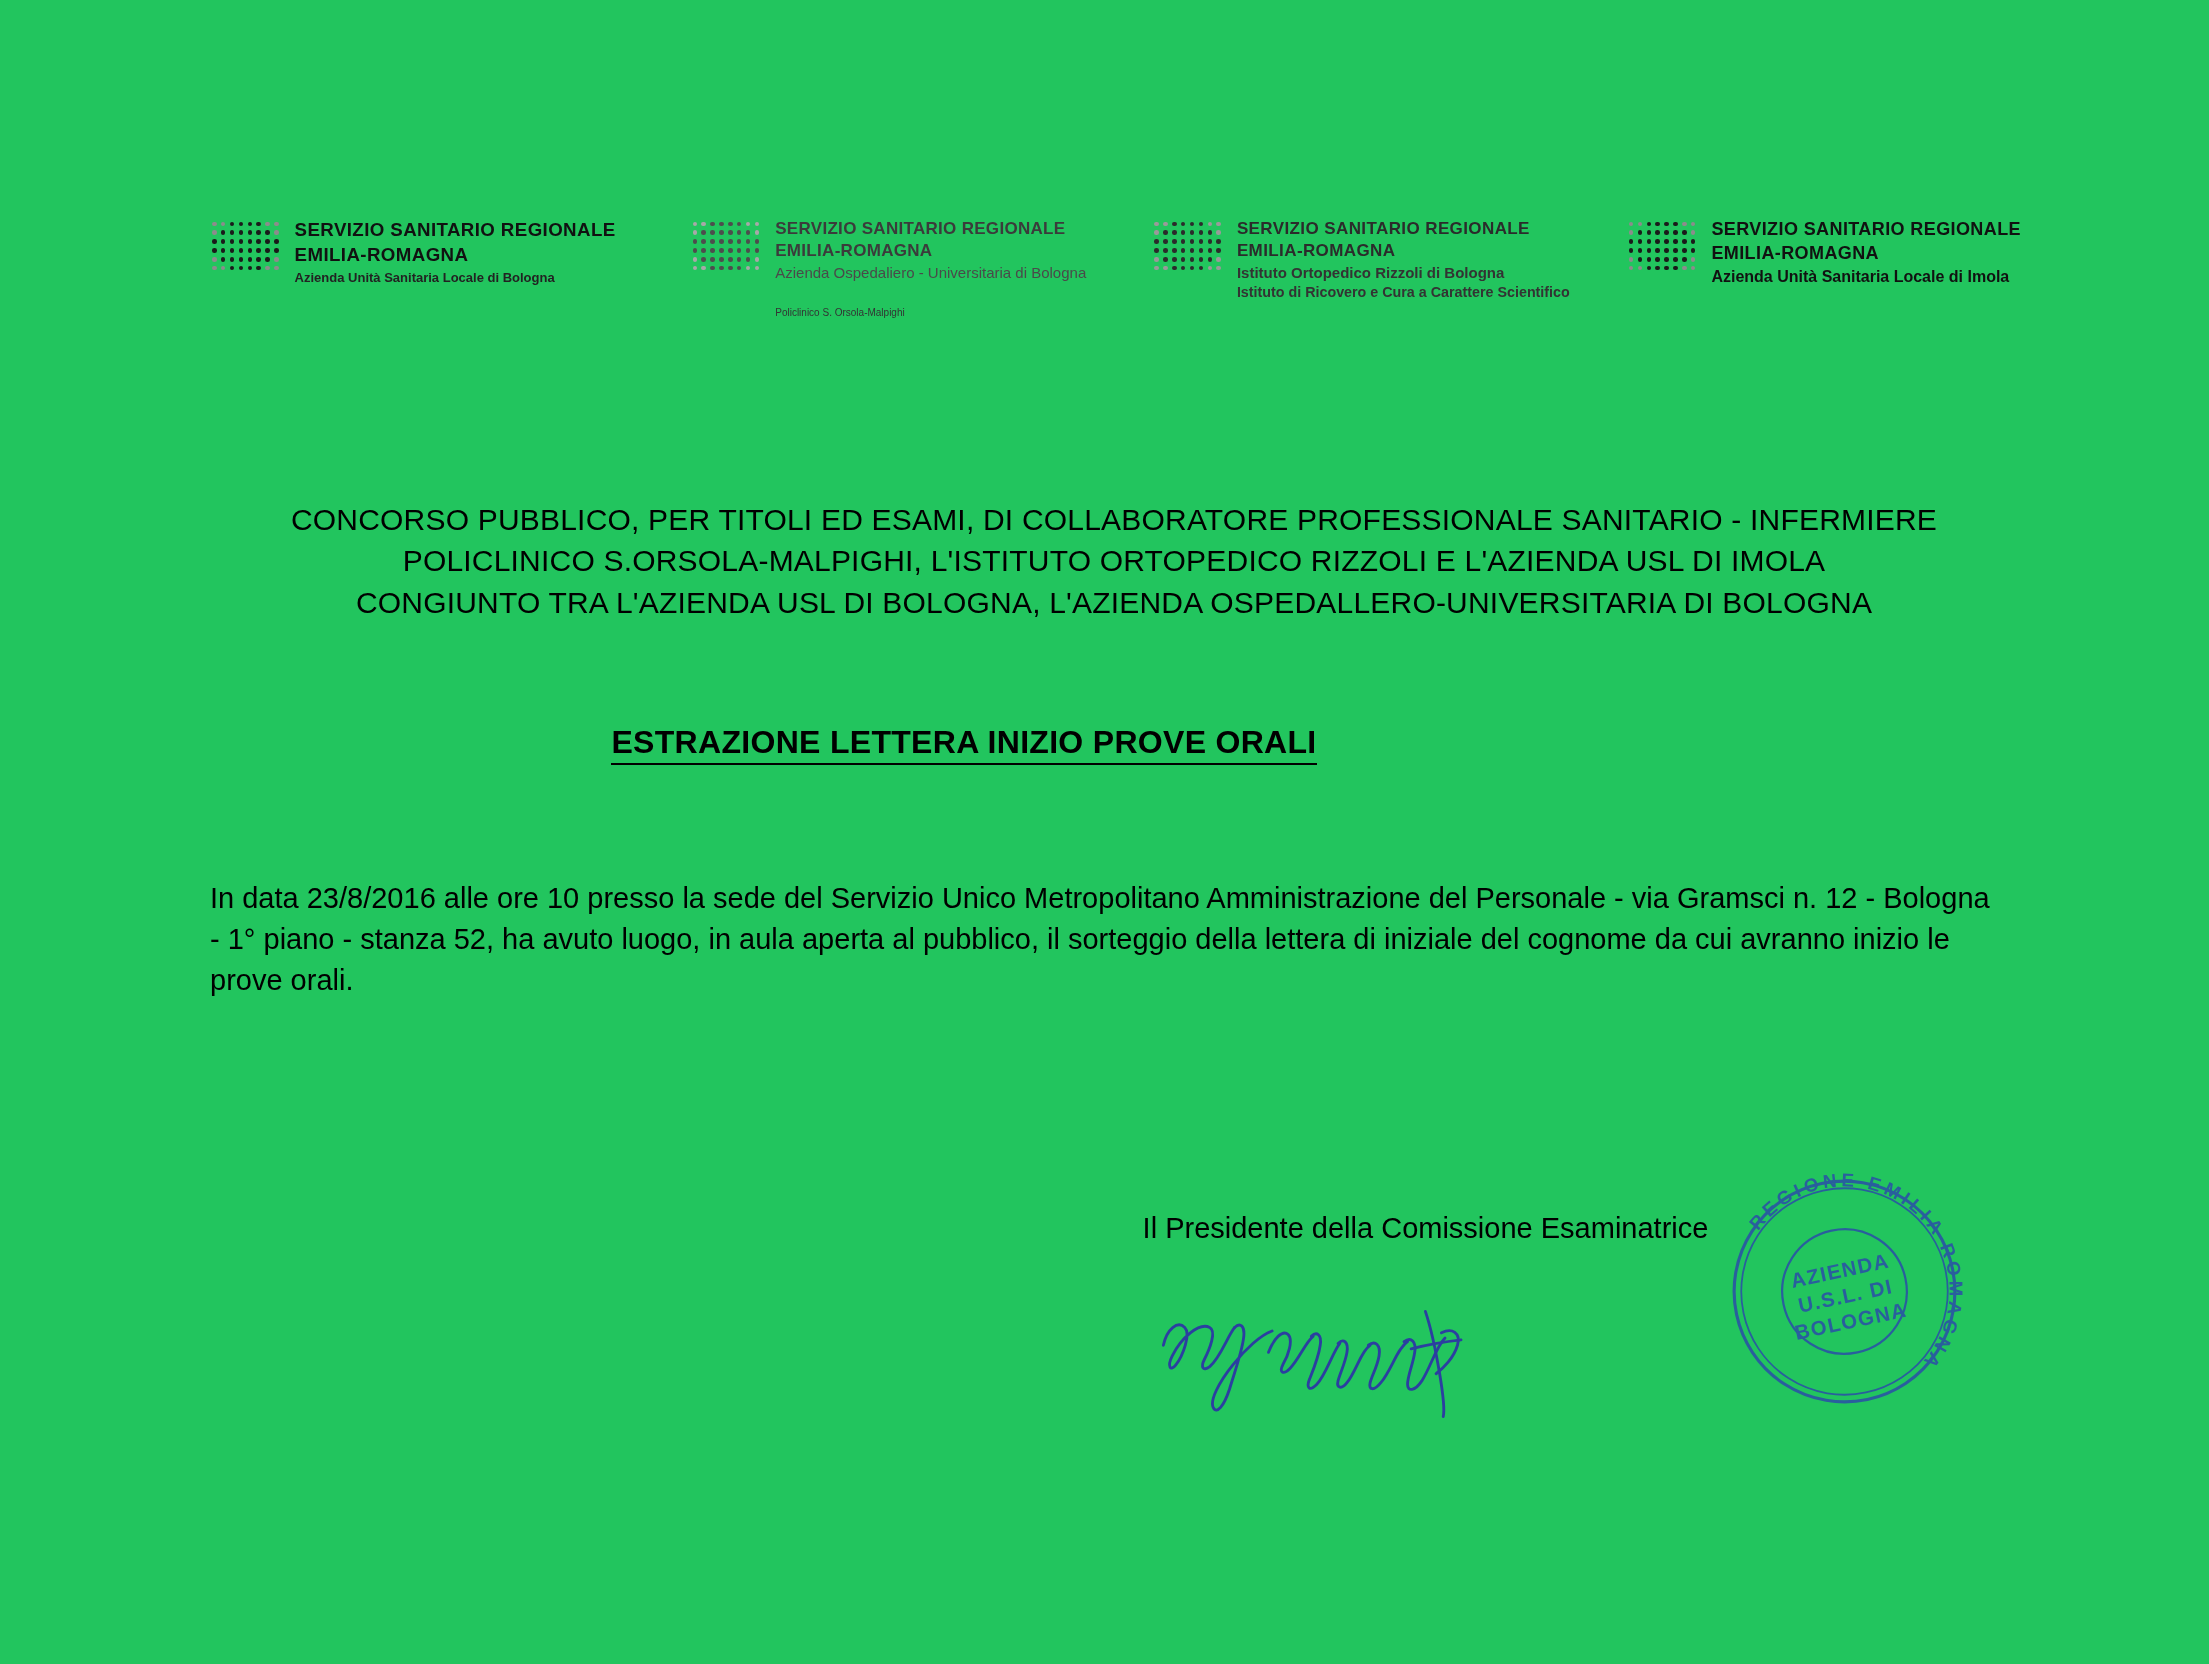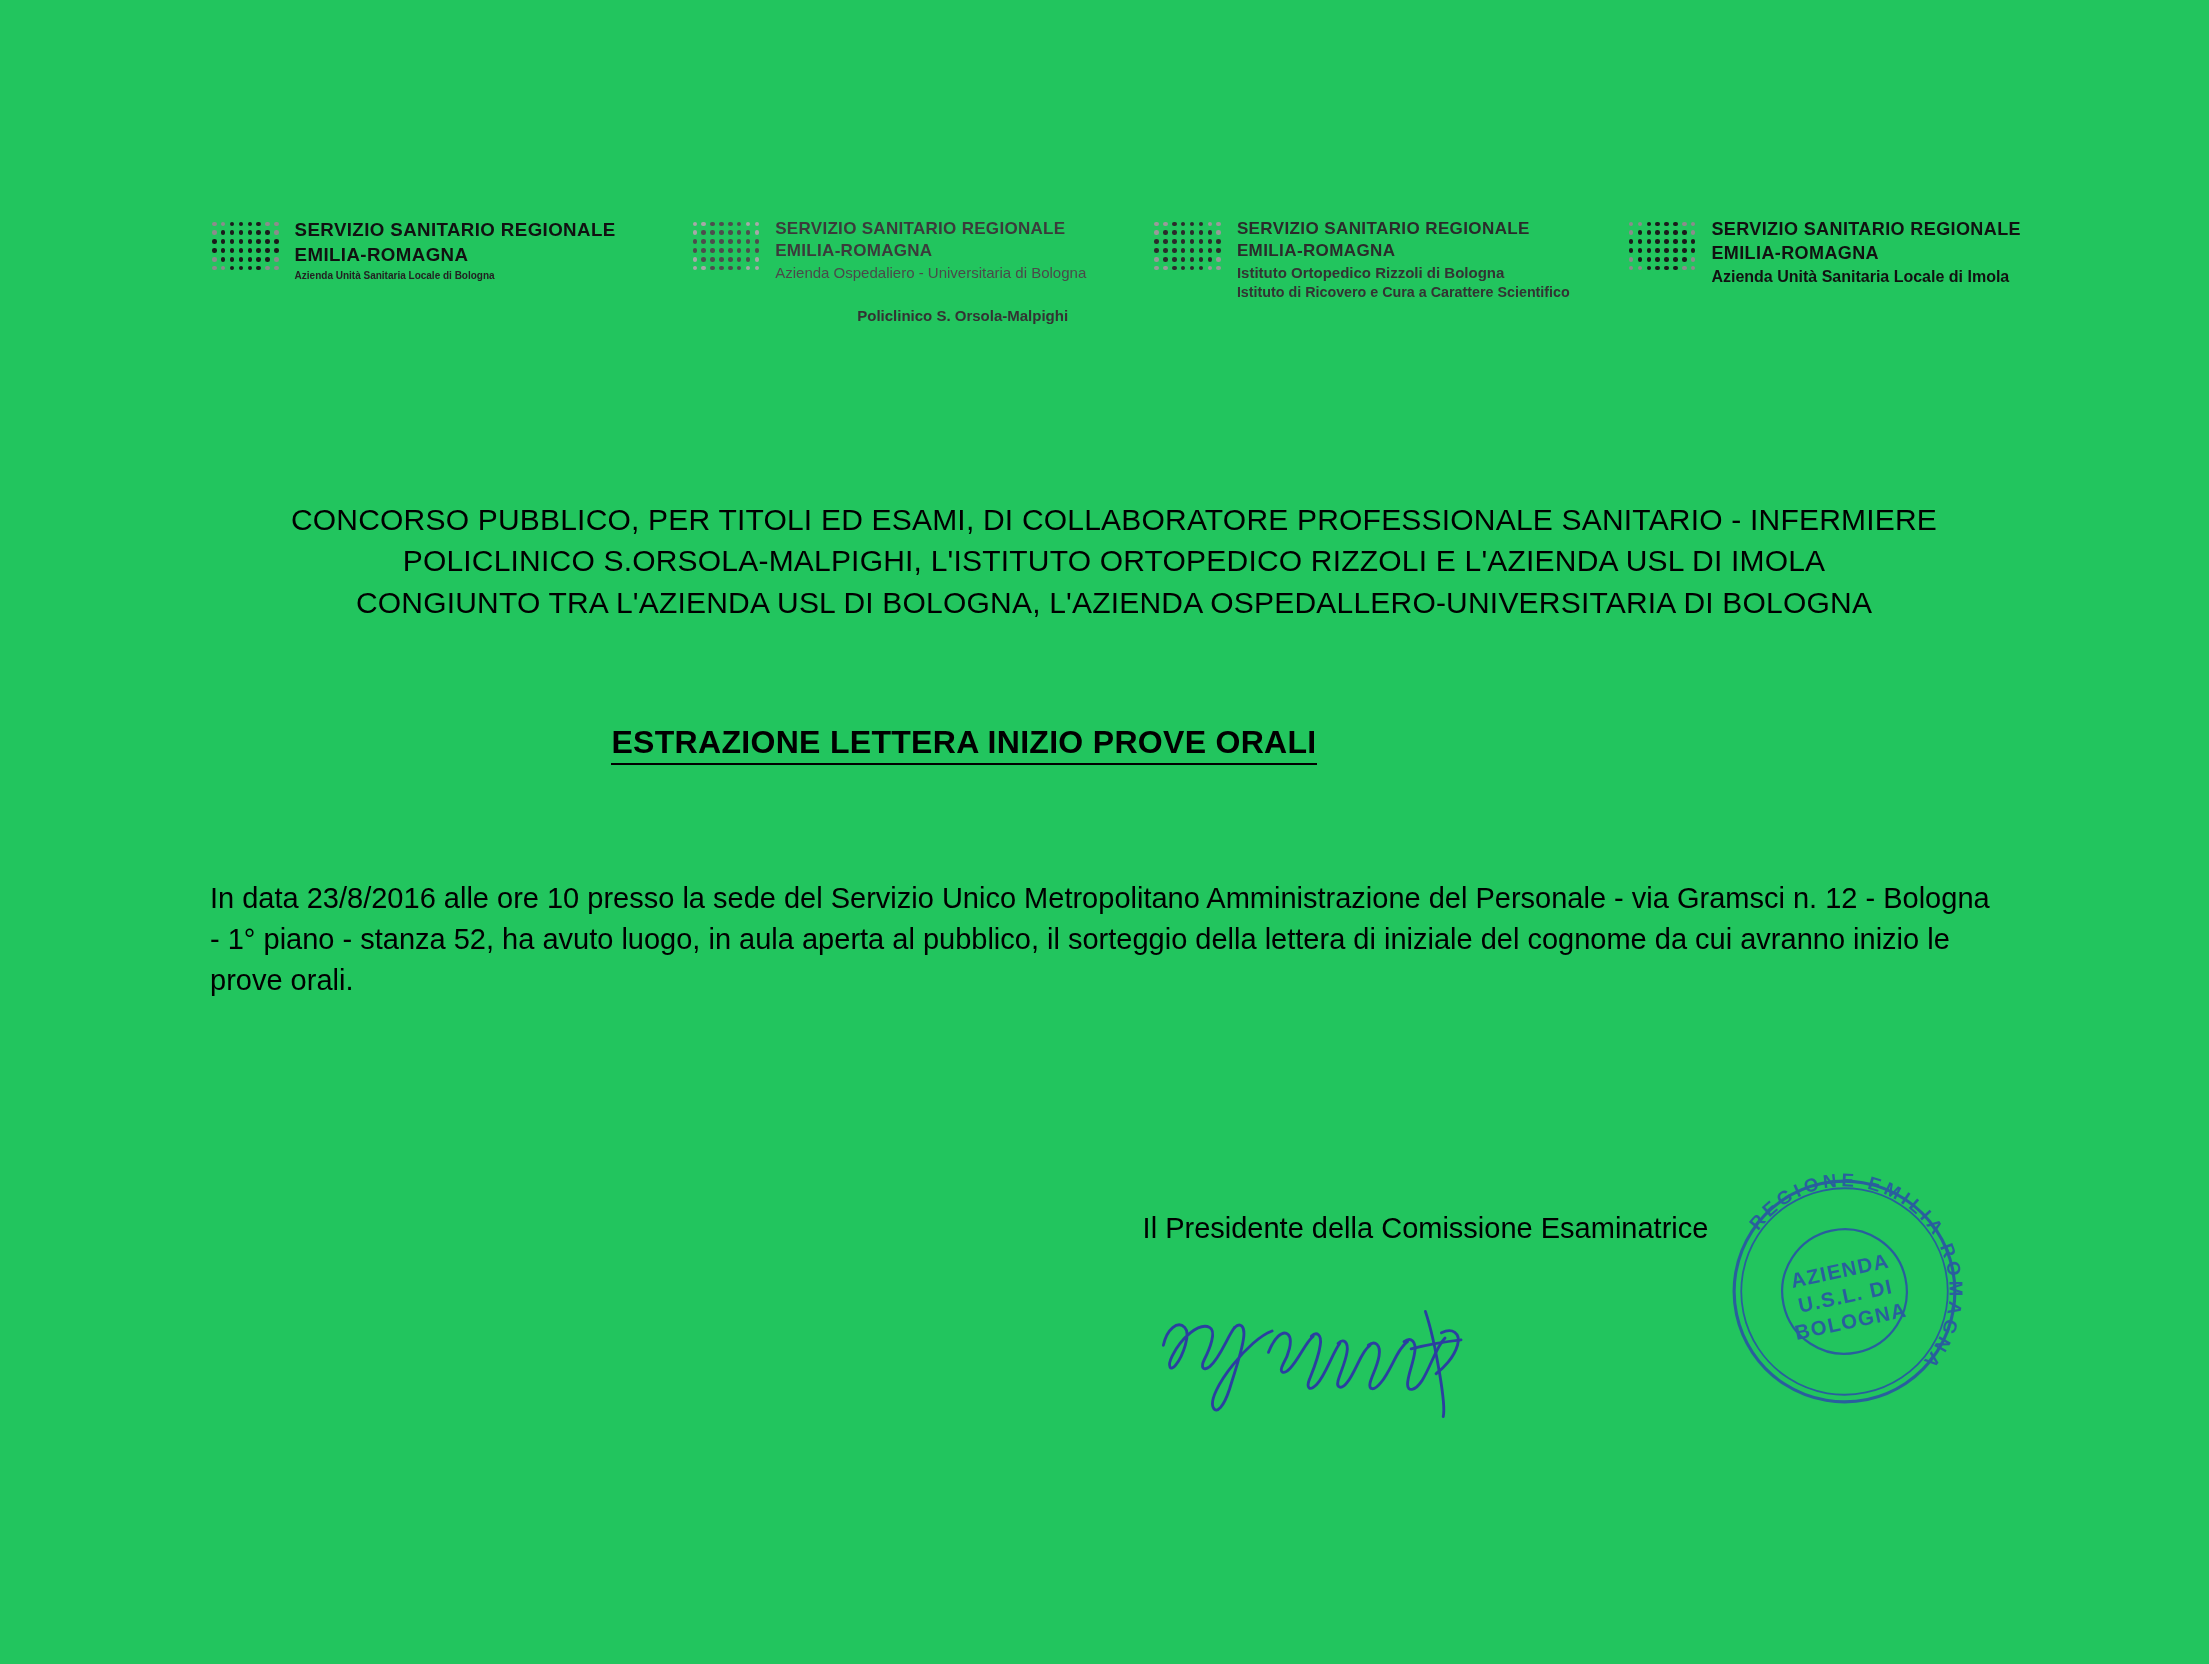--- a/index.html
+++ b/index.html
@@ -70,31 +70,30 @@
     letter-spacing: 0.4px;
     font-weight: 700;
     color: #111;
   }
   .logo-line3 {
     font-size: 17px;
     font-weight: 700;
     color: #111;
   }
   .logo-sub {
-    font-size: 10px;
+    font-size: 13px;
     font-weight: 600;
     color: #222;
     margin-top: 1.8px;
   }
   .logo-caption {
-    font-size: 15px;
-    font-weight: 700;
+    font-size: 10px;
+    font-weight: 400;
     color: #333;
     margin-top: 23px;
-    margin-left: 82px;
     white-space: nowrap;
   }
 
   
   .faded .logo-line1,
   .faded .logo-line2 { font-size: 17px; font-weight: 600; color: #3b3b3b; letter-spacing: 0.3px;}
   .faded .logo-line3 { font-size: 15px; font-weight: 500; color: #4a4a4a; }
   .faded .dot-grid i { background: #a8a8a8; }
   .faded .dot-grid i.on { background: #4d4d4d; }
 

